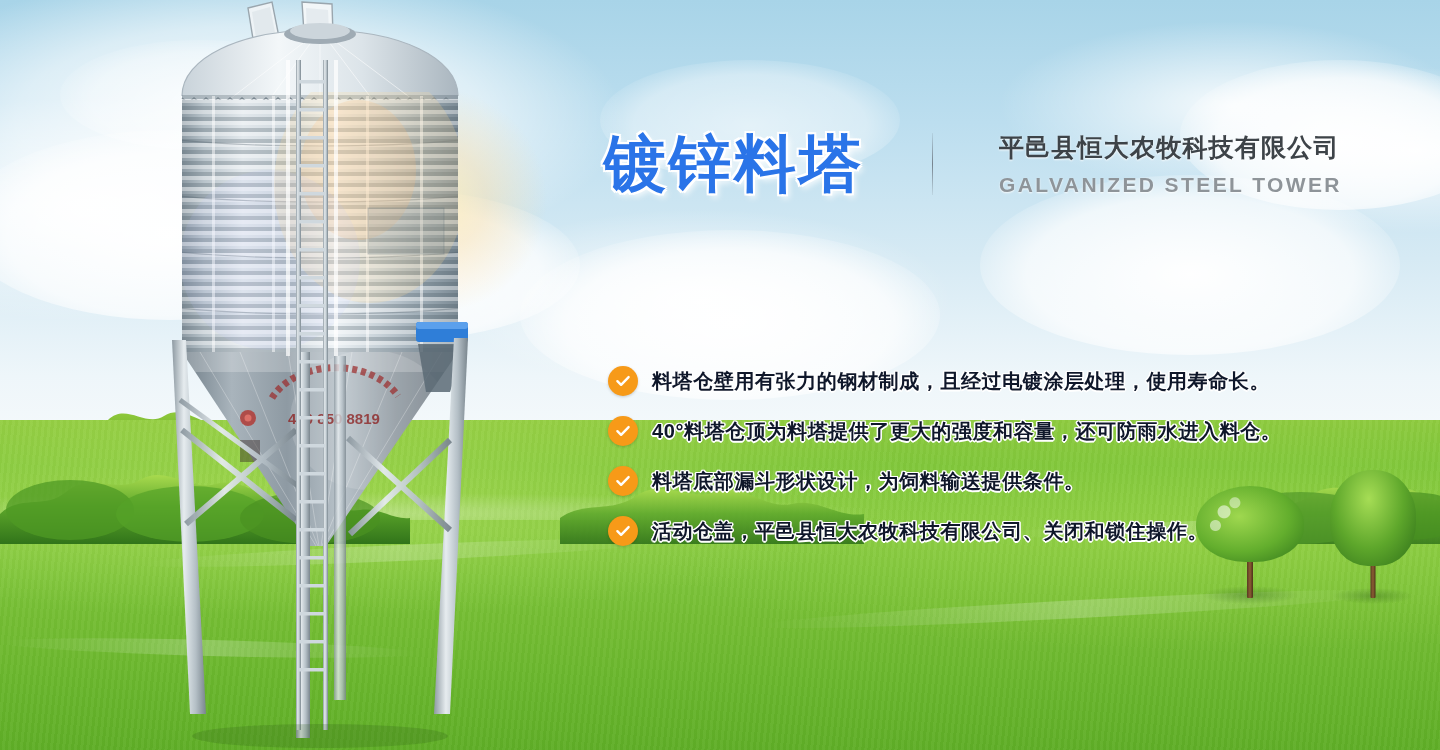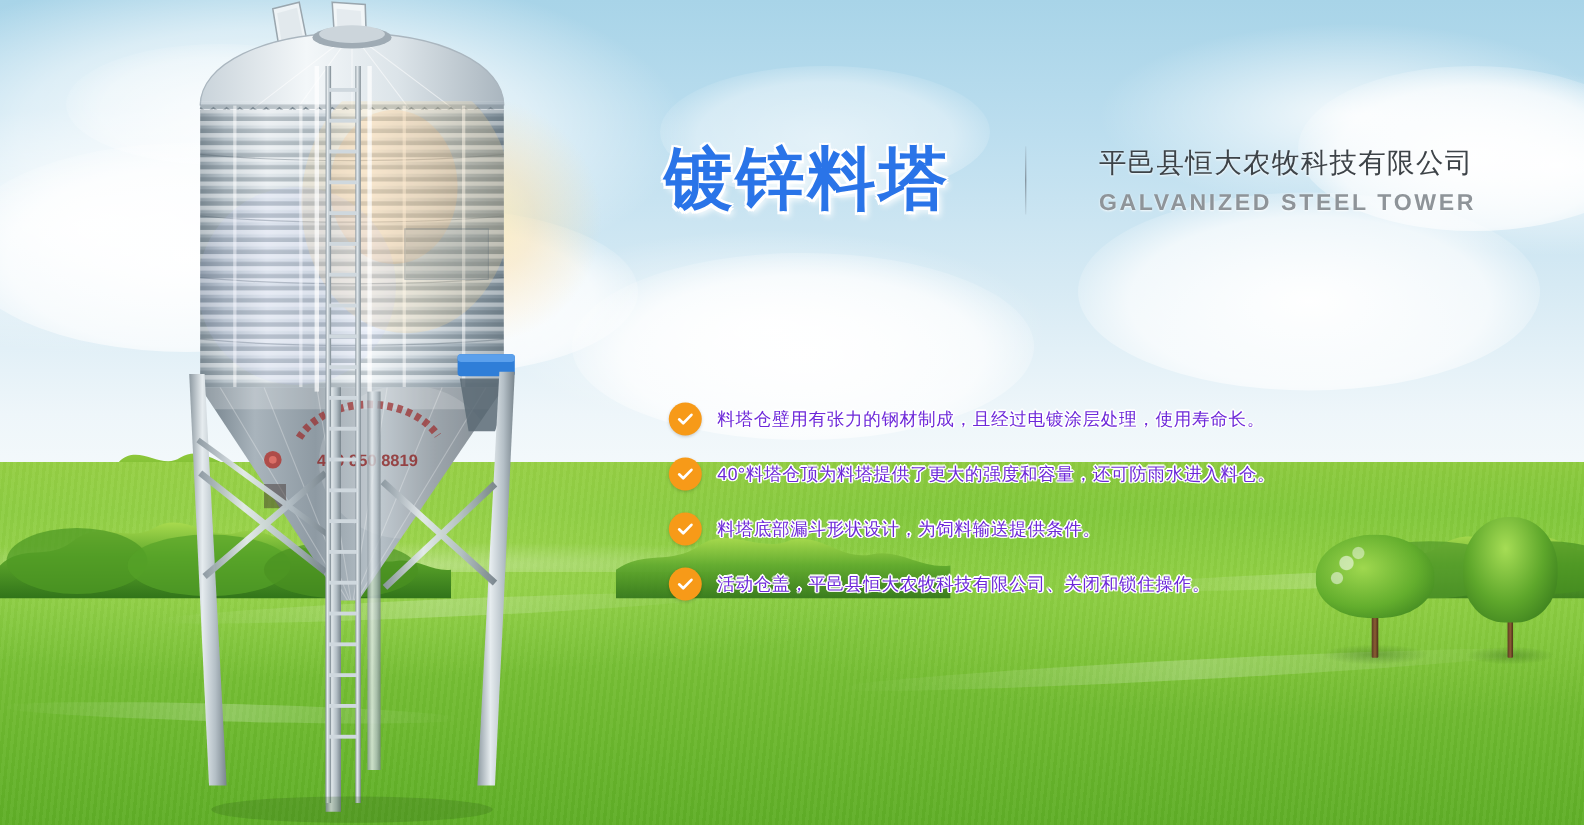--- a/index.html
+++ b/index.html
@@ -124,21 +124,21 @@
       2px 0 0 #fff, -2px 0 0 #fff, 0 2px 0 #fff, 0 -2px 0 #fff,
       2px 2px 0 #fff, -2px 2px 0 #fff, 2px -2px 0 #fff, -2px -2px 0 #fff,
       3px 4px 6px rgba(255,255,255,.95);
   }
   .divider{
     width:1px; height:62px; margin:0 26px 0 28px;
     background:linear-gradient(to bottom, rgba(120,130,140,.15), rgba(105,115,125,.85), rgba(120,130,140,.15));
   }
   .namecol{ display:flex; flex-direction:column; justify-content:center; gap:9px; }
   .coname{
-    font-size:25px; font-weight:normal; color:#3d4348; letter-spacing:1.2px;
+    font-size:25px; font-weight:bold; color:#3d4348; letter-spacing:1.2px;
     text-shadow:0 1px 2px rgba(255,255,255,.9);
   }
   .coen{
     font-size:21px; font-weight:bold; color:#8e9499; letter-spacing:2.4px;
     text-shadow:0 1px 2px rgba(255,255,255,.85);
   }
 
   .pill{
     position:absolute; left:0; top:254px;
     height:56px; padding:0 40px;
@@ -157,21 +157,21 @@
   }
   .tick{
     flex:0 0 auto; width:30px; height:30px; border-radius:50%;
     background:#f79a18;
     box-shadow:0 1px 3px rgba(0,0,0,.18);
     display:flex; align-items:center; justify-content:center;
     margin-right:14px;
   }
   .tick svg{ display:block; }
   .feat-text{
-    font-size:16px; color:#6d28d9; font-weight:normal; letter-spacing:.6px; white-space:nowrap;
+    font-size:20px; color:#0f172a; font-weight:bold; letter-spacing:.6px; white-space:nowrap;
     text-shadow:
       1.5px 0 0 #fff, -1.5px 0 0 #fff, 0 1.5px 0 #fff, 0 -1.5px 0 #fff,
       1px 1px 0 #fff, -1px 1px 0 #fff, 1px -1px 0 #fff, -1px -1px 0 #fff;
   }
 </style>
 </head>
 <body>
 
 <div class="banner">
 

